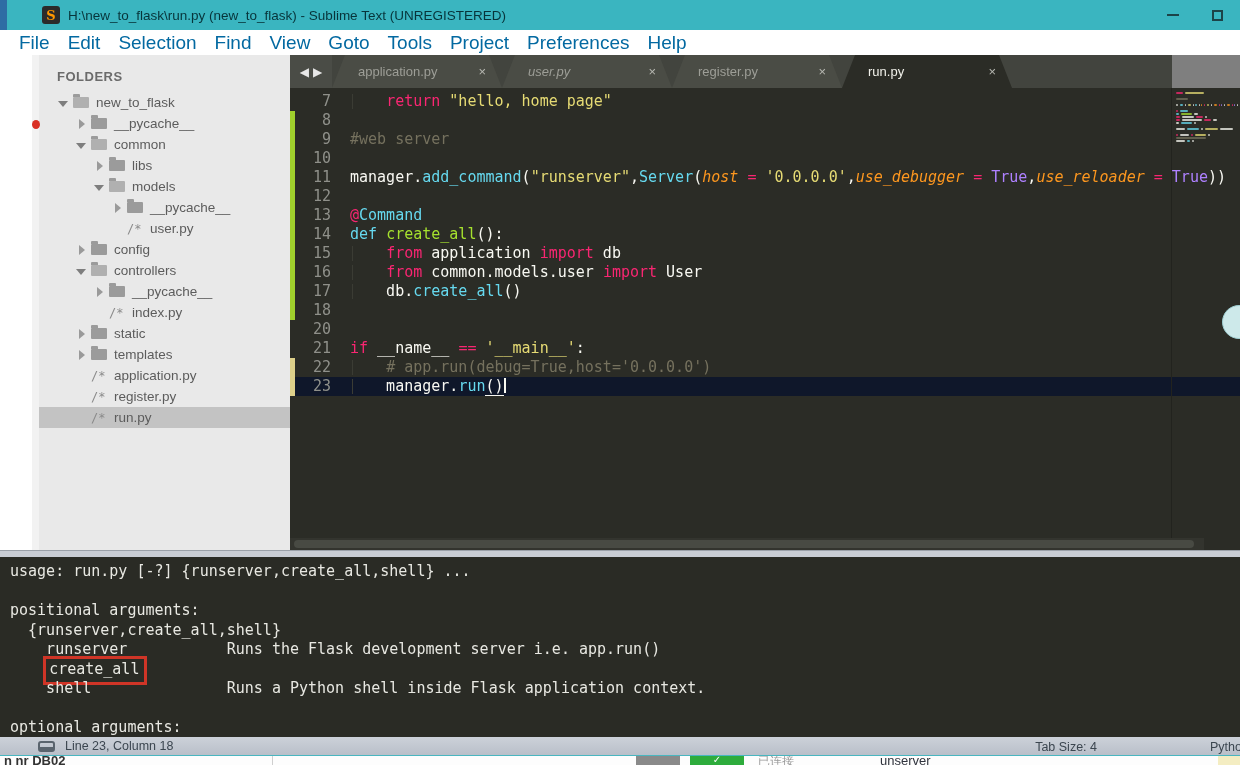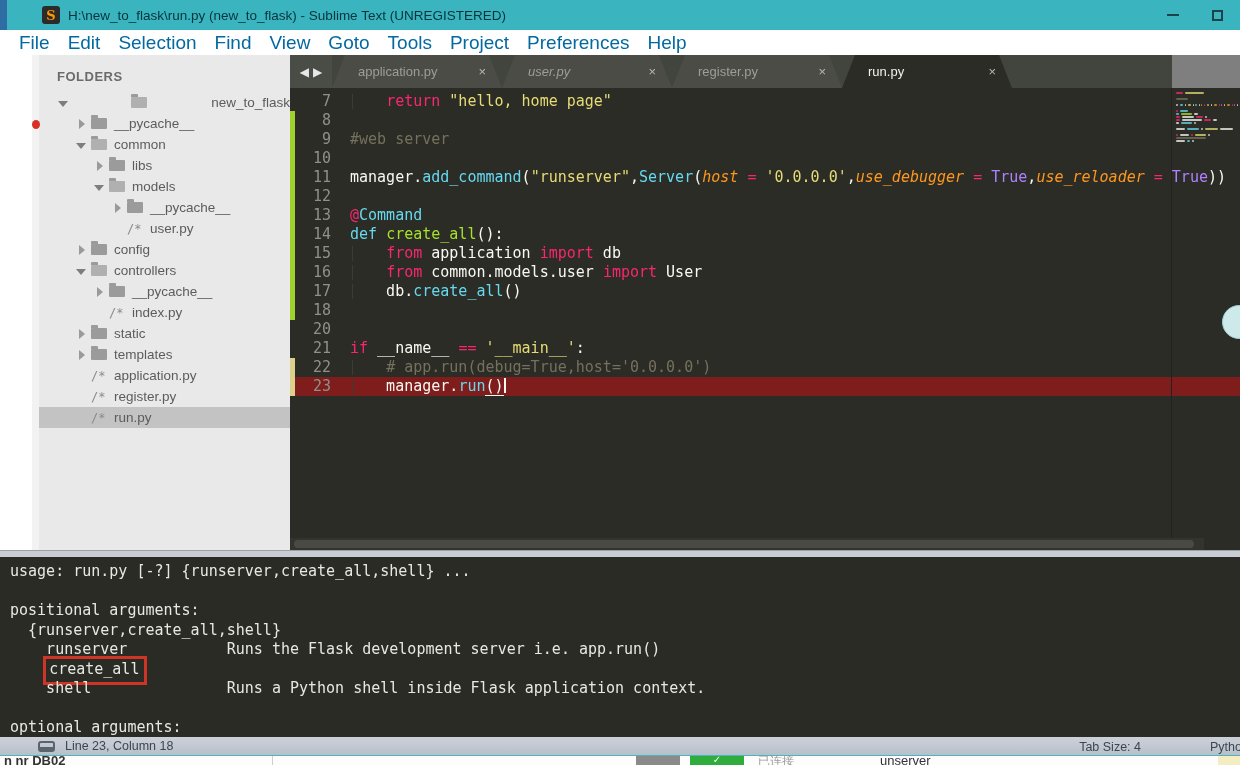--- a/index.html
+++ b/index.html
@@ -57,21 +57,21 @@
          clip-path:polygon(13px 0, calc(100% - 13px) 0, 100% 100%, 0 100%); }
   .tab.active { background:#2b2c26; color:#f1f1ea; }
   .tab.italic .tab-label { font-style:italic; }
   .tab-close { color:#b7b8b2; font-size:13px; padding:0 2px; }
   .tabbar-corner { position:absolute; right:0; top:0; width:68px; height:33px; background:#7f7f7f; }
 
   
   .code-area { height:450px; position:relative; font-family:"DejaVu Sans Mono",monospace;
                font-size:15px; padding-top:4px; overflow:hidden; }
   .code-line { height:19px; line-height:19px; display:flex; white-space:pre; position:relative; }
-  .code-line.current { background:#7f1d1d; }
+  .code-line.current { background:#0f172a; }
   .gbar { width:5px; flex:none; }
   .gbar.green { background:#a0d02c; }
   .gbar.yellow { background:#ddd08a; }
   .lnum { width:36px; flex:none; text-align:right; color:#8f908a; }
   .ltext { margin-left:19px; position:relative; }
   .ltext .guide { position:absolute; left:2px; top:2px; bottom:2px; width:1px; background:#3b3c34; }
   .tok-fg { color:#f8f8f2; } .tok-pink { color:#f92672; } .tok-yellow { color:#e6db74; }
   .tok-blue { color:#66d9ef; } .tok-blue-i { color:#66d9ef; }
   .tok-green { color:#a6e22e; } .tok-orange-i { color:#fd971f; font-style:italic; }
   .tok-purple { color:#ae81ff; } .tok-comment { color:#75715e; }
@@ -98,21 +98,21 @@
   .console-line { height:19.5px; }
   .redbox { display:inline-block; border:3px solid #cf3527; padding:1px 5px 3px 3px; margin:-4px -8px -6px -3px; }
 
   
   .statusbar { height:19px; background:linear-gradient(#ccd1d9,#b9bfc9); display:flex; align-items:center;
                font-size:12.5px; color:#3c4650; position:relative; border-bottom:1px solid #49b6c0; }
   .status-icon { width:17px; height:11px; border:2px solid #5a646e; border-radius:3px; margin:0 10px 0 38px;
                  position:relative; }
   .status-icon::after { content:""; position:absolute; left:0; right:0; bottom:0; height:3px; background:#5a646e; }
   .status-right { position:absolute; right:0; top:0; height:19px; display:flex; align-items:center; }
-  .status-tab-size { margin-right:69px; }
+  .status-tab-size { margin-right:113px; }
   .status-syntax { width:30px; overflow:hidden; white-space:nowrap; }
 
   
   .bottomstrip { height:9px; background:#fdfdfd; position:relative; overflow:hidden;
                  font-size:13px; color:#2b2f3a; }
   .frag { position:absolute; top:-3px; white-space:nowrap; }
   .frag-db { left:4px; font-weight:bold; color:#333; }
   .frag-sep { left:272px; top:0; width:1px; height:9px; background:#cfcfcf; }
   .frag-grayblock { left:636px; top:0; width:44px; height:9px; background:#8a8a8a; }
   .frag-green { left:690px; top:0; width:54px; height:9px; background:#2eac3c; color:#fff;
@@ -154,21 +154,21 @@
     </div>
 
   <div class="main">
     <div class="left-sliver">
       <div class="reddot"></div>
     </div>
 
     <div class="sidebar">
       <div class="folders-header">FOLDERS</div>
       <div id="tree">
-          <div class="tree-row" style="padding-left: 18px; justify-content: space-between;">
+          <div class="tree-row" style="padding-left: 18px;">
             <div class="arrow down"></div>
             <div class="ficon folder open"></div>
             <div>new_to_flask</div>
           </div>
           <div class="tree-row" style="padding-left: 36px;">
             <div class="arrow right"></div>
             <div class="ficon folder"></div>
             <div>__pycache__</div>
           </div>
           <div class="tree-row" style="padding-left: 36px;">

